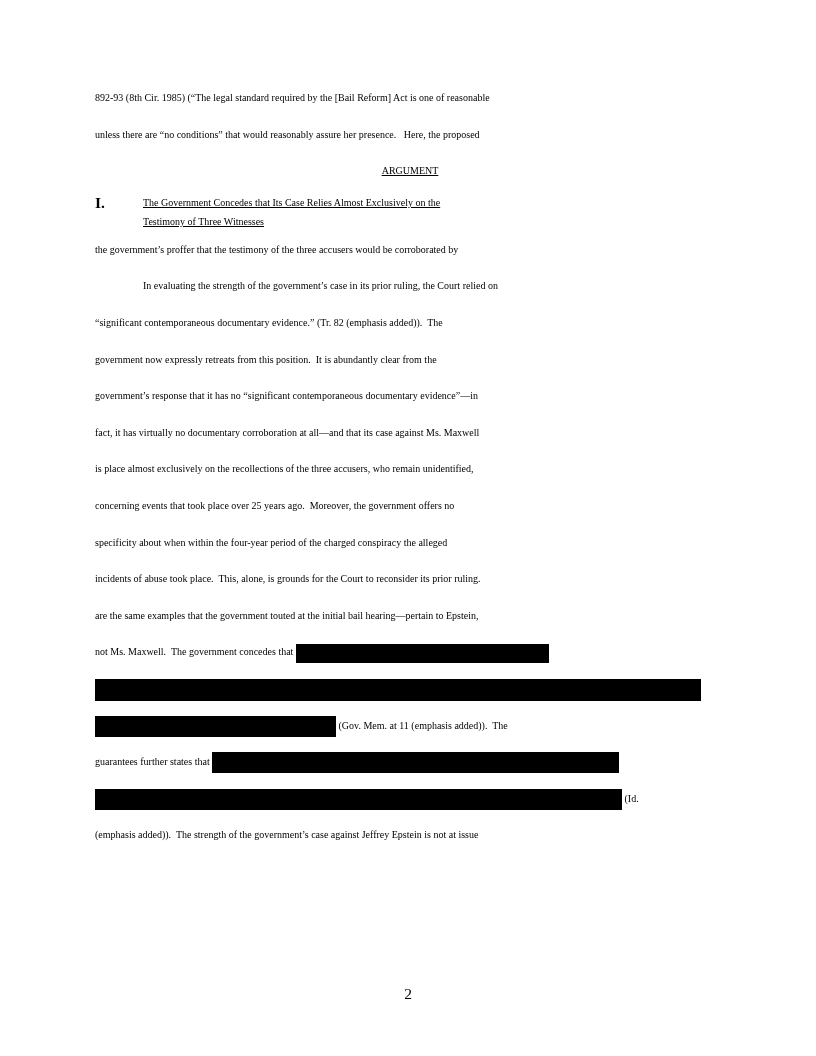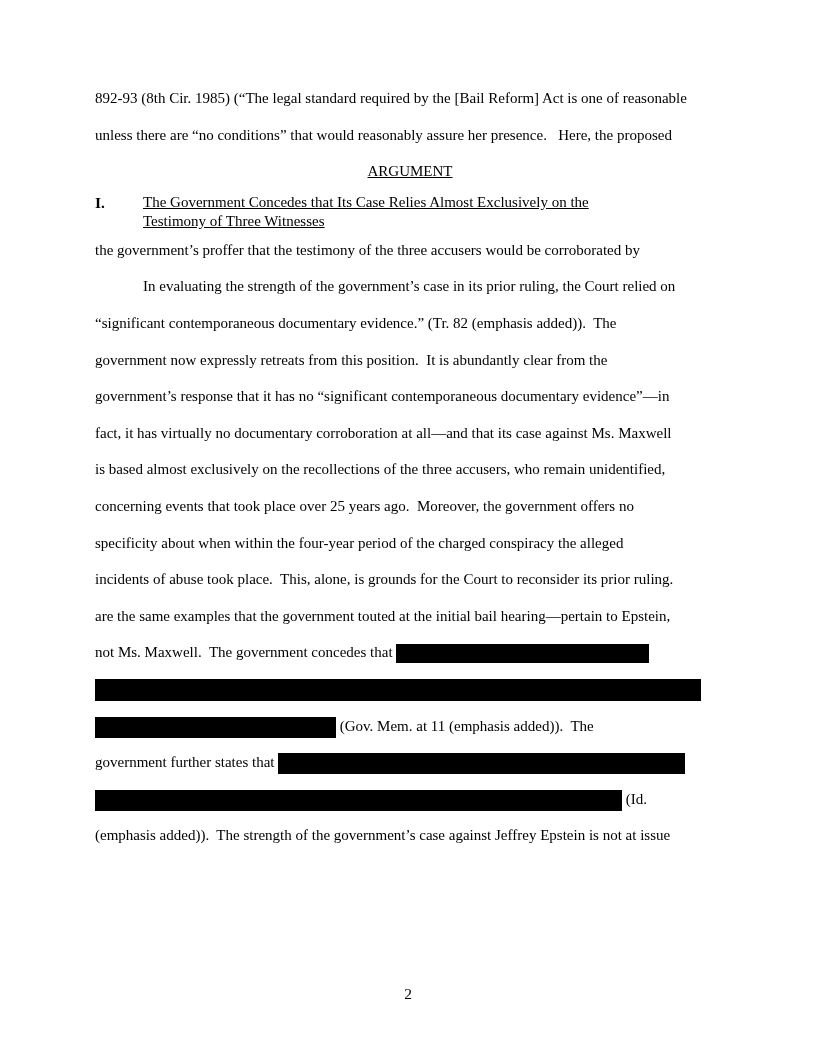--- a/index.html
+++ b/index.html
@@ -15,21 +15,21 @@
   .content {
     position: absolute;
     left: 95px;
     top: 80px;
     width: 630px;
   }
   .line {
     white-space: pre;
     height: 36.6px;
     line-height: 36.6px;
-    font-size: 15px;
+    font-size: 10px;
   }
   .line.indent { padding-left: 48px; }
   .b { font-weight: normal; }
   .i { }
   .u { text-decoration: underline; }
   .redaction {
     display: inline-block;
     background: #000000;
     vertical-align: middle;
   }
@@ -78,29 +78,29 @@
         <div class="line"><span class="b u">The Government Concedes that Its Case Relies Almost Exclusively on the</span></div>
         <div class="line"><span class="b u">Testimony of Three Witnesses</span></div>
       </div>
       <div class="block para paragraph-2">
         <div class="line"><span class="">the government’s proffer that the testimony of the three accusers would be corroborated by</span></div>
         <div class="line indent"><span class="">In evaluating the strength of the government’s case in its prior ruling, the Court relied on</span></div>
         <div class="line"><span class="">“</span><span class="i ">significant</span><span class=""> contemporaneous documentary evidence.” (Tr. 82 (emphasis added)).  The</span></div>
         <div class="line"><span class="">government now expressly retreats from this position.  It is abundantly clear from the</span></div>
         <div class="line"><span class="">government’s response that it has no “significant contemporaneous documentary evidence”—in</span></div>
         <div class="line"><span class="">fact, it has virtually no documentary corroboration at all—and that its case against Ms. Maxwell</span></div>
-        <div class="line"><span class="">is based almost exclusively on the recollections of the three accusers, who remain unidentified,</span></div>
+        <div class="line"><span class="">is place almost exclusively on the recollections of the three accusers, who remain unidentified,</span></div>
         <div class="line"><span class="">concerning events that took place over 25 years ago.  Moreover, the government offers no</span></div>
         <div class="line"><span class="">specificity about when within the four-year period of the charged conspiracy the alleged</span></div>
         <div class="line"><span class="">incidents of abuse took place.  This, alone, is grounds for the Court to reconsider its prior ruling.</span></div>
       </div>
       <div class="block para paragraph-3">
         <div class="line"><span class="">are the same examples that the government touted at the initial bail hearing—pertain to Epstein,</span></div>
         <div class="line"><span class="">not Ms. Maxwell.  The government concedes that </span><span class="redaction" style="width: 253px; height: 19px; background: rgb(0, 0, 0);"></span></div>
         <div class="line"><span class="redaction" style="width: 606px; height: 22px; background: rgb(0, 0, 0);"></span></div>
         <div class="line"><span class="redaction" style="width: 241px; height: 21px; background: rgb(0, 0, 0);"></span><span class=""> (Gov. Mem. at 11 (emphasis added)).  The</span></div>
-        <div class="line"><span class="">government further states that </span><span class="redaction" style="width: 407px; height: 21px; background: rgb(0, 0, 0);"></span></div>
+        <div class="line"><span class="">guarantees further states that </span><span class="redaction" style="width: 407px; height: 21px; background: rgb(0, 0, 0);"></span></div>
         <div class="line"><span class="redaction" style="width: 527px; height: 21px; background: rgb(0, 0, 0);"></span><span class=""> (</span><span class="i ">Id.</span></div>
         <div class="line"><span class="">(emphasis added)).  The strength of the government’s case against Jeffrey Epstein is not at issue</span></div>
       </div>
     </div>
   <div class="footer">2</div>
 </div>
 
 </body></html>

